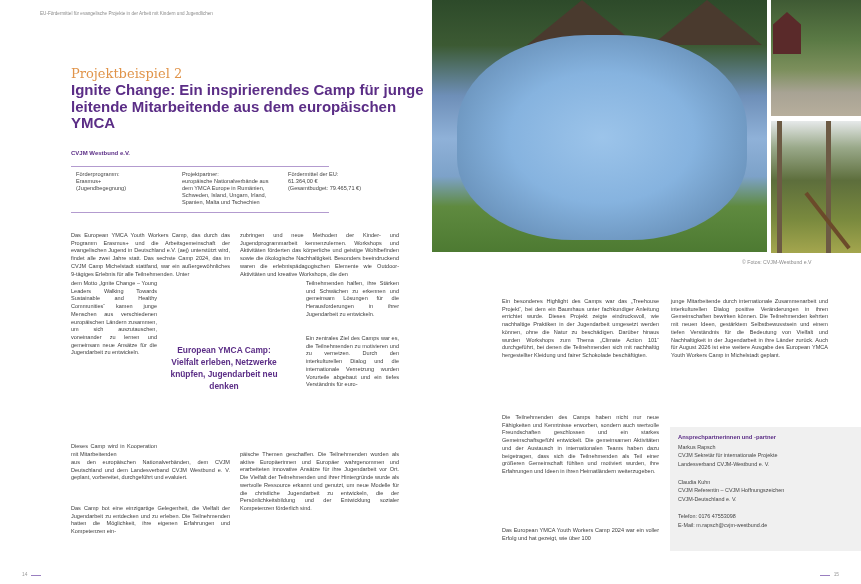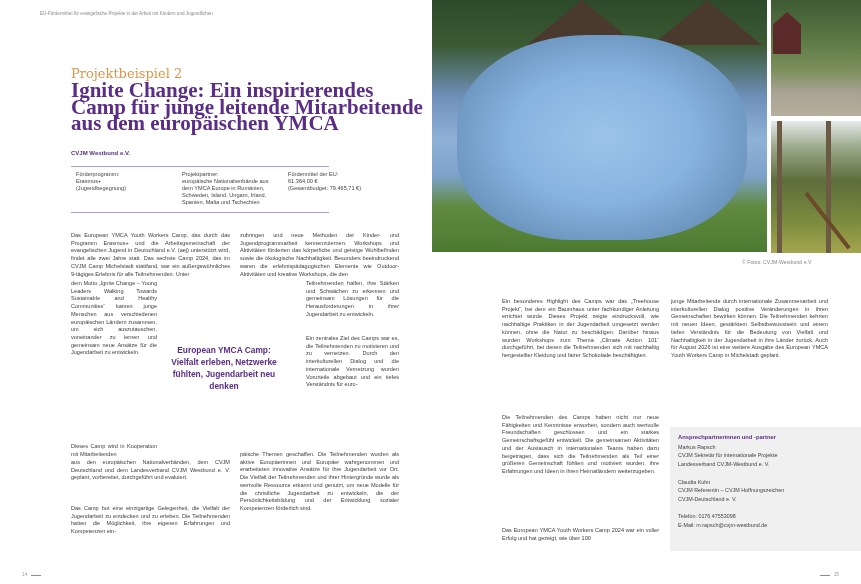--- a/index.html
+++ b/index.html
@@ -2,21 +2,21 @@
 <html><head>
 <meta charset="utf-8">
 <style>
   * { box-sizing: border-box; margin: 0; padding: 0; }
   html, body { width: 861px; height: 584px; background: #fff; overflow: hidden; }
   body { position: relative; font-family: "Liberation Sans", sans-serif; color: #3a3a3a; }
 
   .running-head { position: absolute; left: 40px; top: 11px; font-size: 4.6px; color: #8a8a8a; }
 
   .kicker { position: absolute; left: 71px; top: 66px; font-family: "DejaVu Serif", serif; font-size: 13px; color: #e0944a; }
-  .headline { position: absolute; left: 71px; top: 82px; width: 355px; font-family: Liberation Serif, serif; font-size: 21px; line-height: 16.6px; color: #5b2d86; }
+  .headline { position: absolute; left: 71px; top: 82px; width: 355px; font-family: Liberation Sans, sans-serif; font-size: 15px; line-height: 16.6px; color: #5b2d86; }
   .org { position: absolute; left: 71px; top: 150px; font-size: 6px; font-weight: bold; color: #5b2d86; }
 
   .infobox { position: absolute; left: 71px; top: 166px; width: 258px; height: 47px;
              border-top: 1px solid #b39bcf; border-bottom: 1px solid #b39bcf; font-size: 5.6px; line-height: 7px; color: #444; }
   .infobox .col { position: absolute; top: 4px; }
   .infobox .c1 { left: 5px; width: 95px; }
   .infobox .c2 { left: 111px; width: 105px; }
   .infobox .c3 { left: 217px; width: 110px; }
 
   .txt { position: absolute; font-size: 5.55px; line-height: 7.7px; color: #3d3d3d; text-align: justify; hyphens: manual; }
@@ -81,21 +81,21 @@
 <p class="txt" style="left:71px;top:280px;width:86px;">dem Motto „Ignite Change – Young Leaders Walking Towards Sustainable and Healthy Communities“ kamen junge Menschen aus verschiedenen europäischen Ländern zusammen, um sich auszutauschen, voneinander zu lernen und gemeinsam neue Ansätze für die Jugendarbeit zu entwickeln.</p>
 <p class="txt" style="left:71px;top:443px;width:86px;">Dieses Camp wird in Kooperation mit Mitarbeitenden</p>
 <p class="txt" style="left:71px;top:459px;width:159px;">aus den europäischen Nationalverbänden, dem CVJM Deutschland und dem Landesverband CVJM Westbund e. V. geplant, vorbereitet, durchgeführt und evaluiert.</p>
 <p class="txt" style="left:71px;top:505px;width:159px;">Das Camp bot eine einzigartige Gelegenheit, die Vielfalt der Jugendarbeit zu entdecken und zu erleben. Die Teilnehmenden hatten die Möglichkeit, ihre eigenen Erfahrungen und Kompetenzen ein-</p>
 
 <p class="txt" style="left:240px;top:232px;width:159px;">zubringen und neue Methoden der Kinder- und Jugendprogrammarbeit kennenzulernen. Workshops und Aktivitäten förderten das körperliche und geistige Wohlbefinden sowie die ökologische Nachhaltigkeit. Besonders beeindruckend waren die erlebnispädagogischen Elemente wie Outdoor-Aktivitäten und kreative Workshops, die den</p>
 <p class="txt" style="left:306px;top:280px;width:93px;">Teilnehmenden halfen, ihre Stärken und Schwächen zu erkennen und gemeinsam Lösungen für die Herausforderungen in ihrer Jugendarbeit zu entwickeln.</p>
 <p class="txt" style="left:306px;top:335px;width:93px;">Ein zentrales Ziel des Camps war es, die Teilnehmenden zu motivieren und zu vernetzen. Durch den interkulturellen Dialog und die internationale Vernetzung wurden Vorurteile abgebaut und ein tiefes Verständnis für euro-</p>
 <p class="txt" style="left:240px;top:451px;width:159px;">päische Themen geschaffen. Die Teilnehmenden wurden als aktive Europäerinnen und Europäer wahrgenommen und erarbeiteten innovative Ansätze für ihre Jugendarbeit vor Ort. Die Vielfalt der Teilnehmenden und ihrer Hintergründe wurde als wertvolle Ressource erkannt und genutzt, um neue Modelle für die christliche Jugendarbeit zu entwickeln, die der Persönlichkeitsbildung und der Entwicklung sozialer Kompetenzen förderlich sind.</p>
 
-<div class="pullquote">European YMCA Camp: Vielfalt erleben, Netzwerke fühlten, Jugendarbeit neu denken</div>
+<div class="pullquote">European YMCA Camp: Vielfalt erleben, Netzwerke knüpfen, Jugendarbeit neu denken</div>
 
 <div class="photo-main" title="Gruppenfoto der Teilnehmenden in hellblauen T-Shirts vor Holzhütten">
   <div class="hut" style="left:95px;"></div>
   <div class="hut" style="left:220px;"></div>
   <div class="crowd"></div>
 </div>
 <div class="photo-tr" title="Teilnehmende im Kreis vor einer Holzhütte">
   <div class="house"></div>
 </div>
 <div class="photo-br" title="Teilnehmende beim Bau des Baumhauses im Wald">

